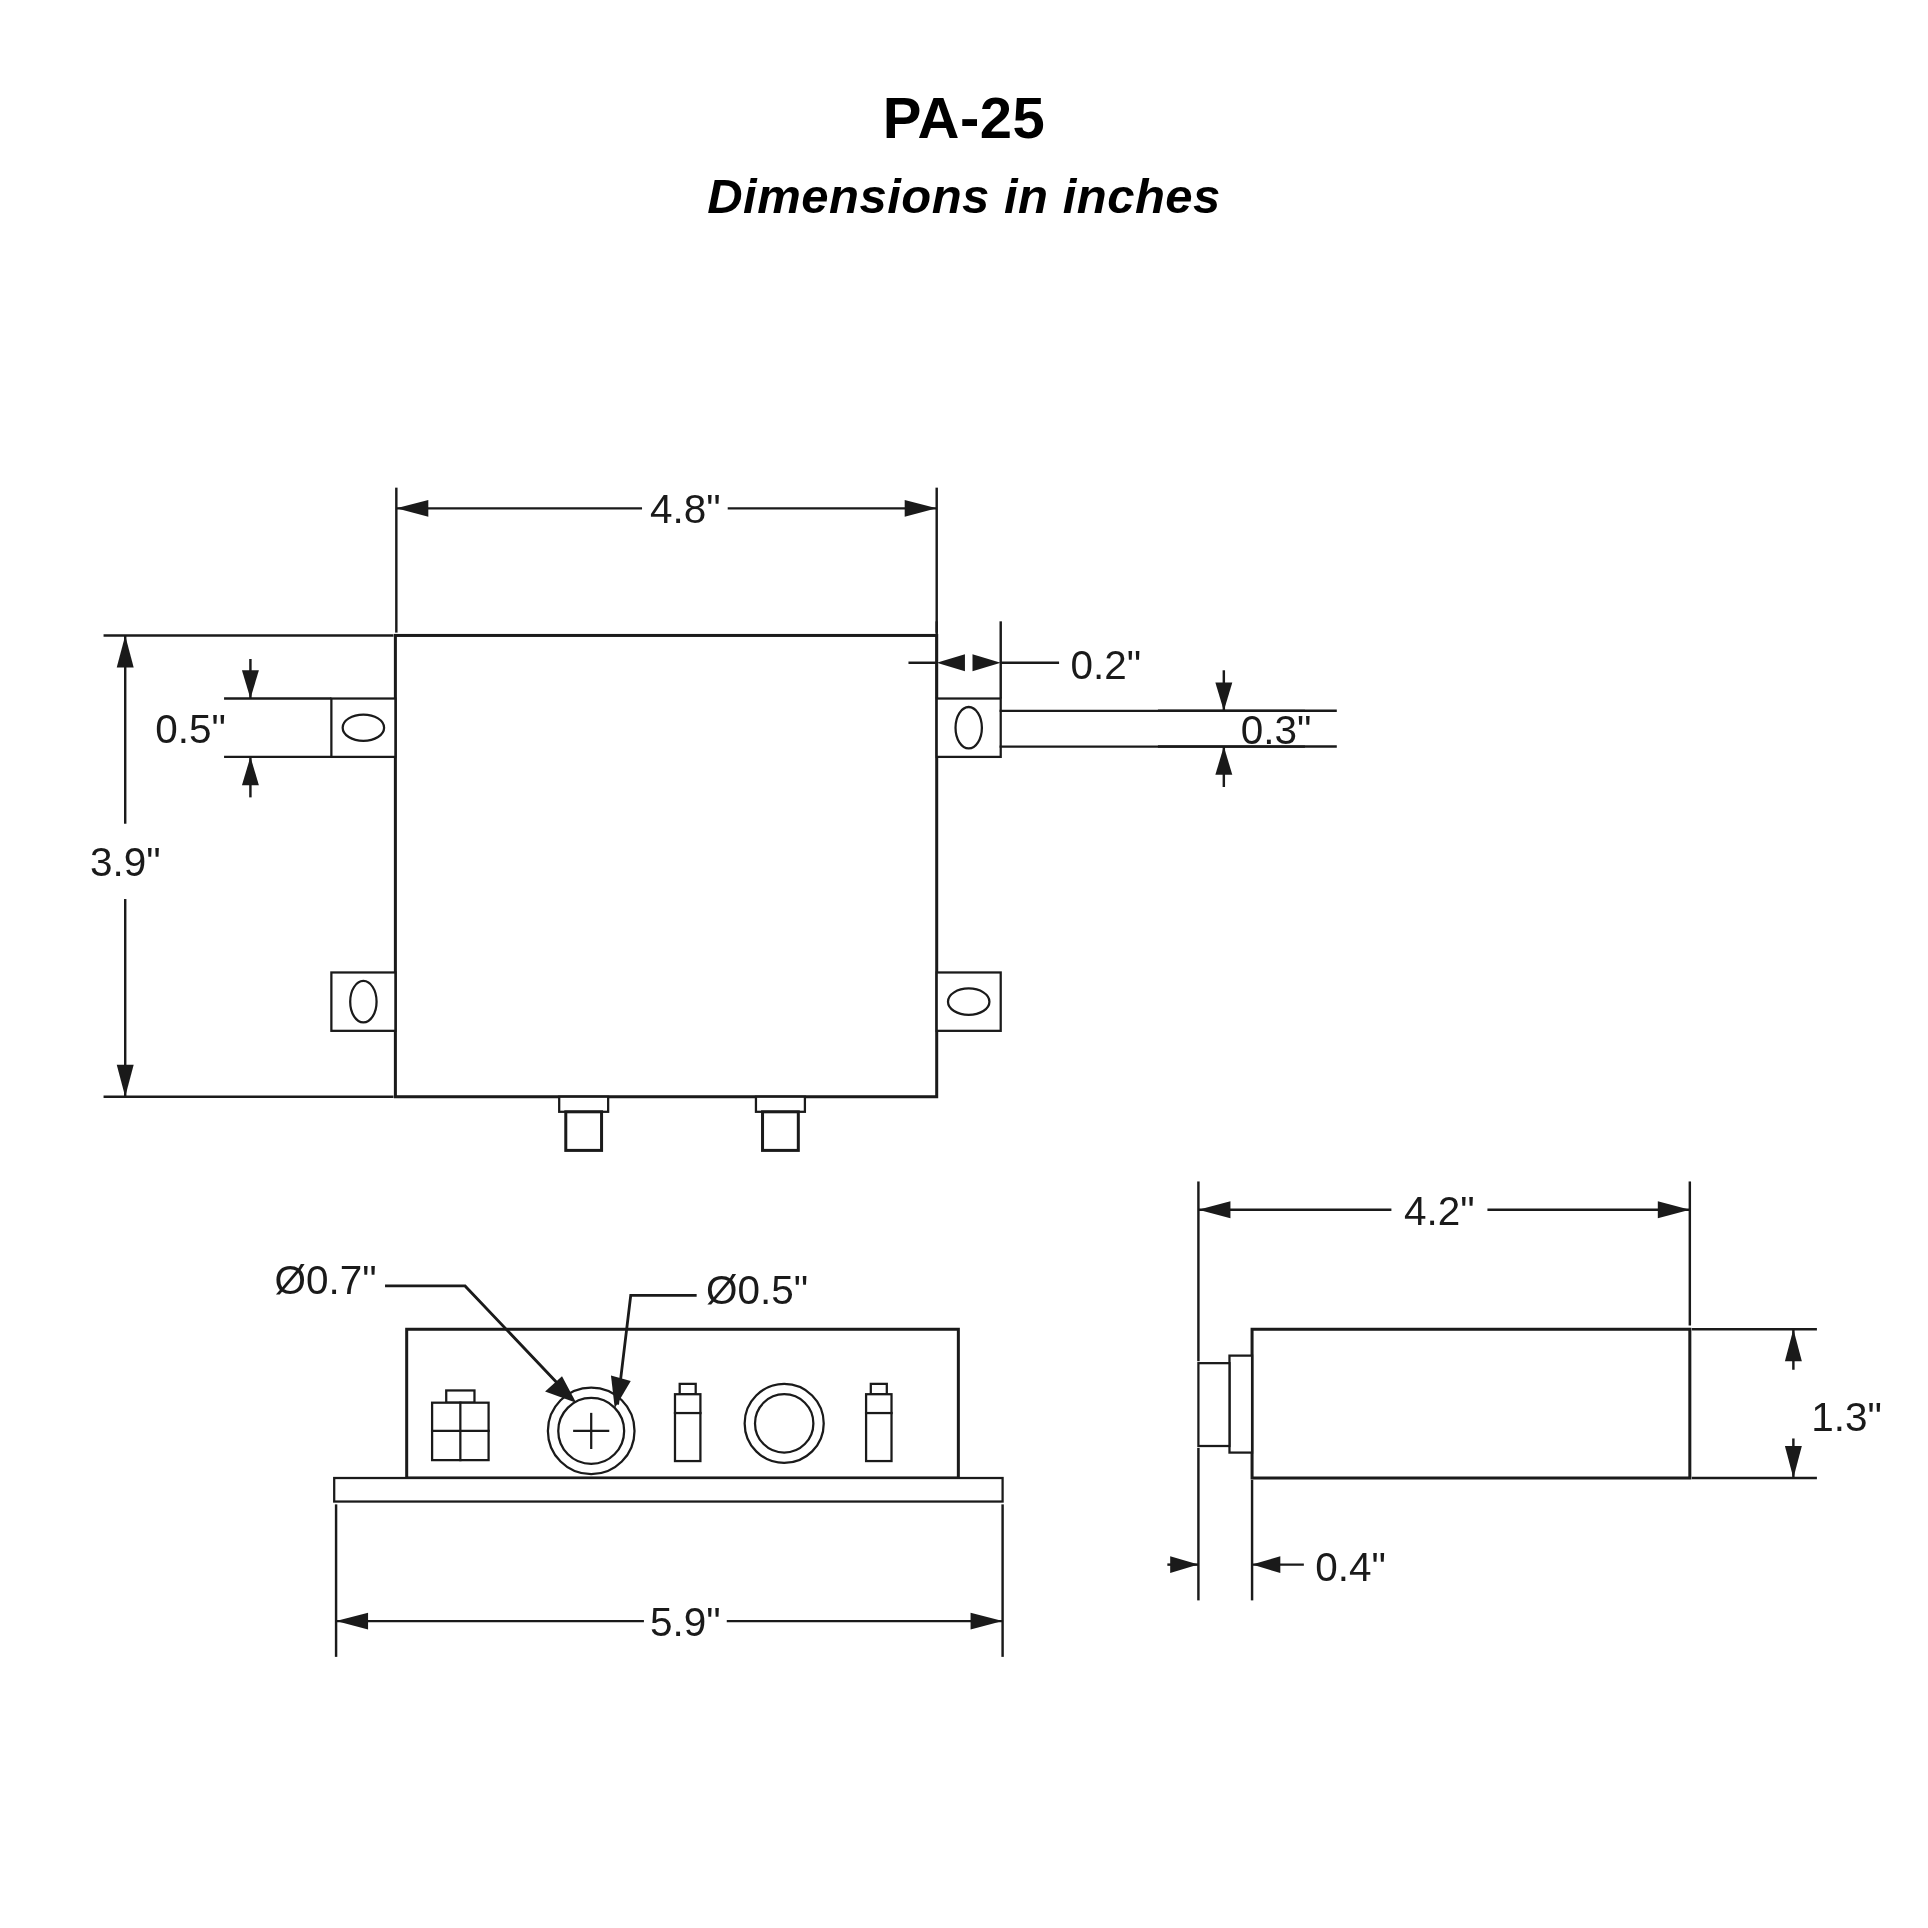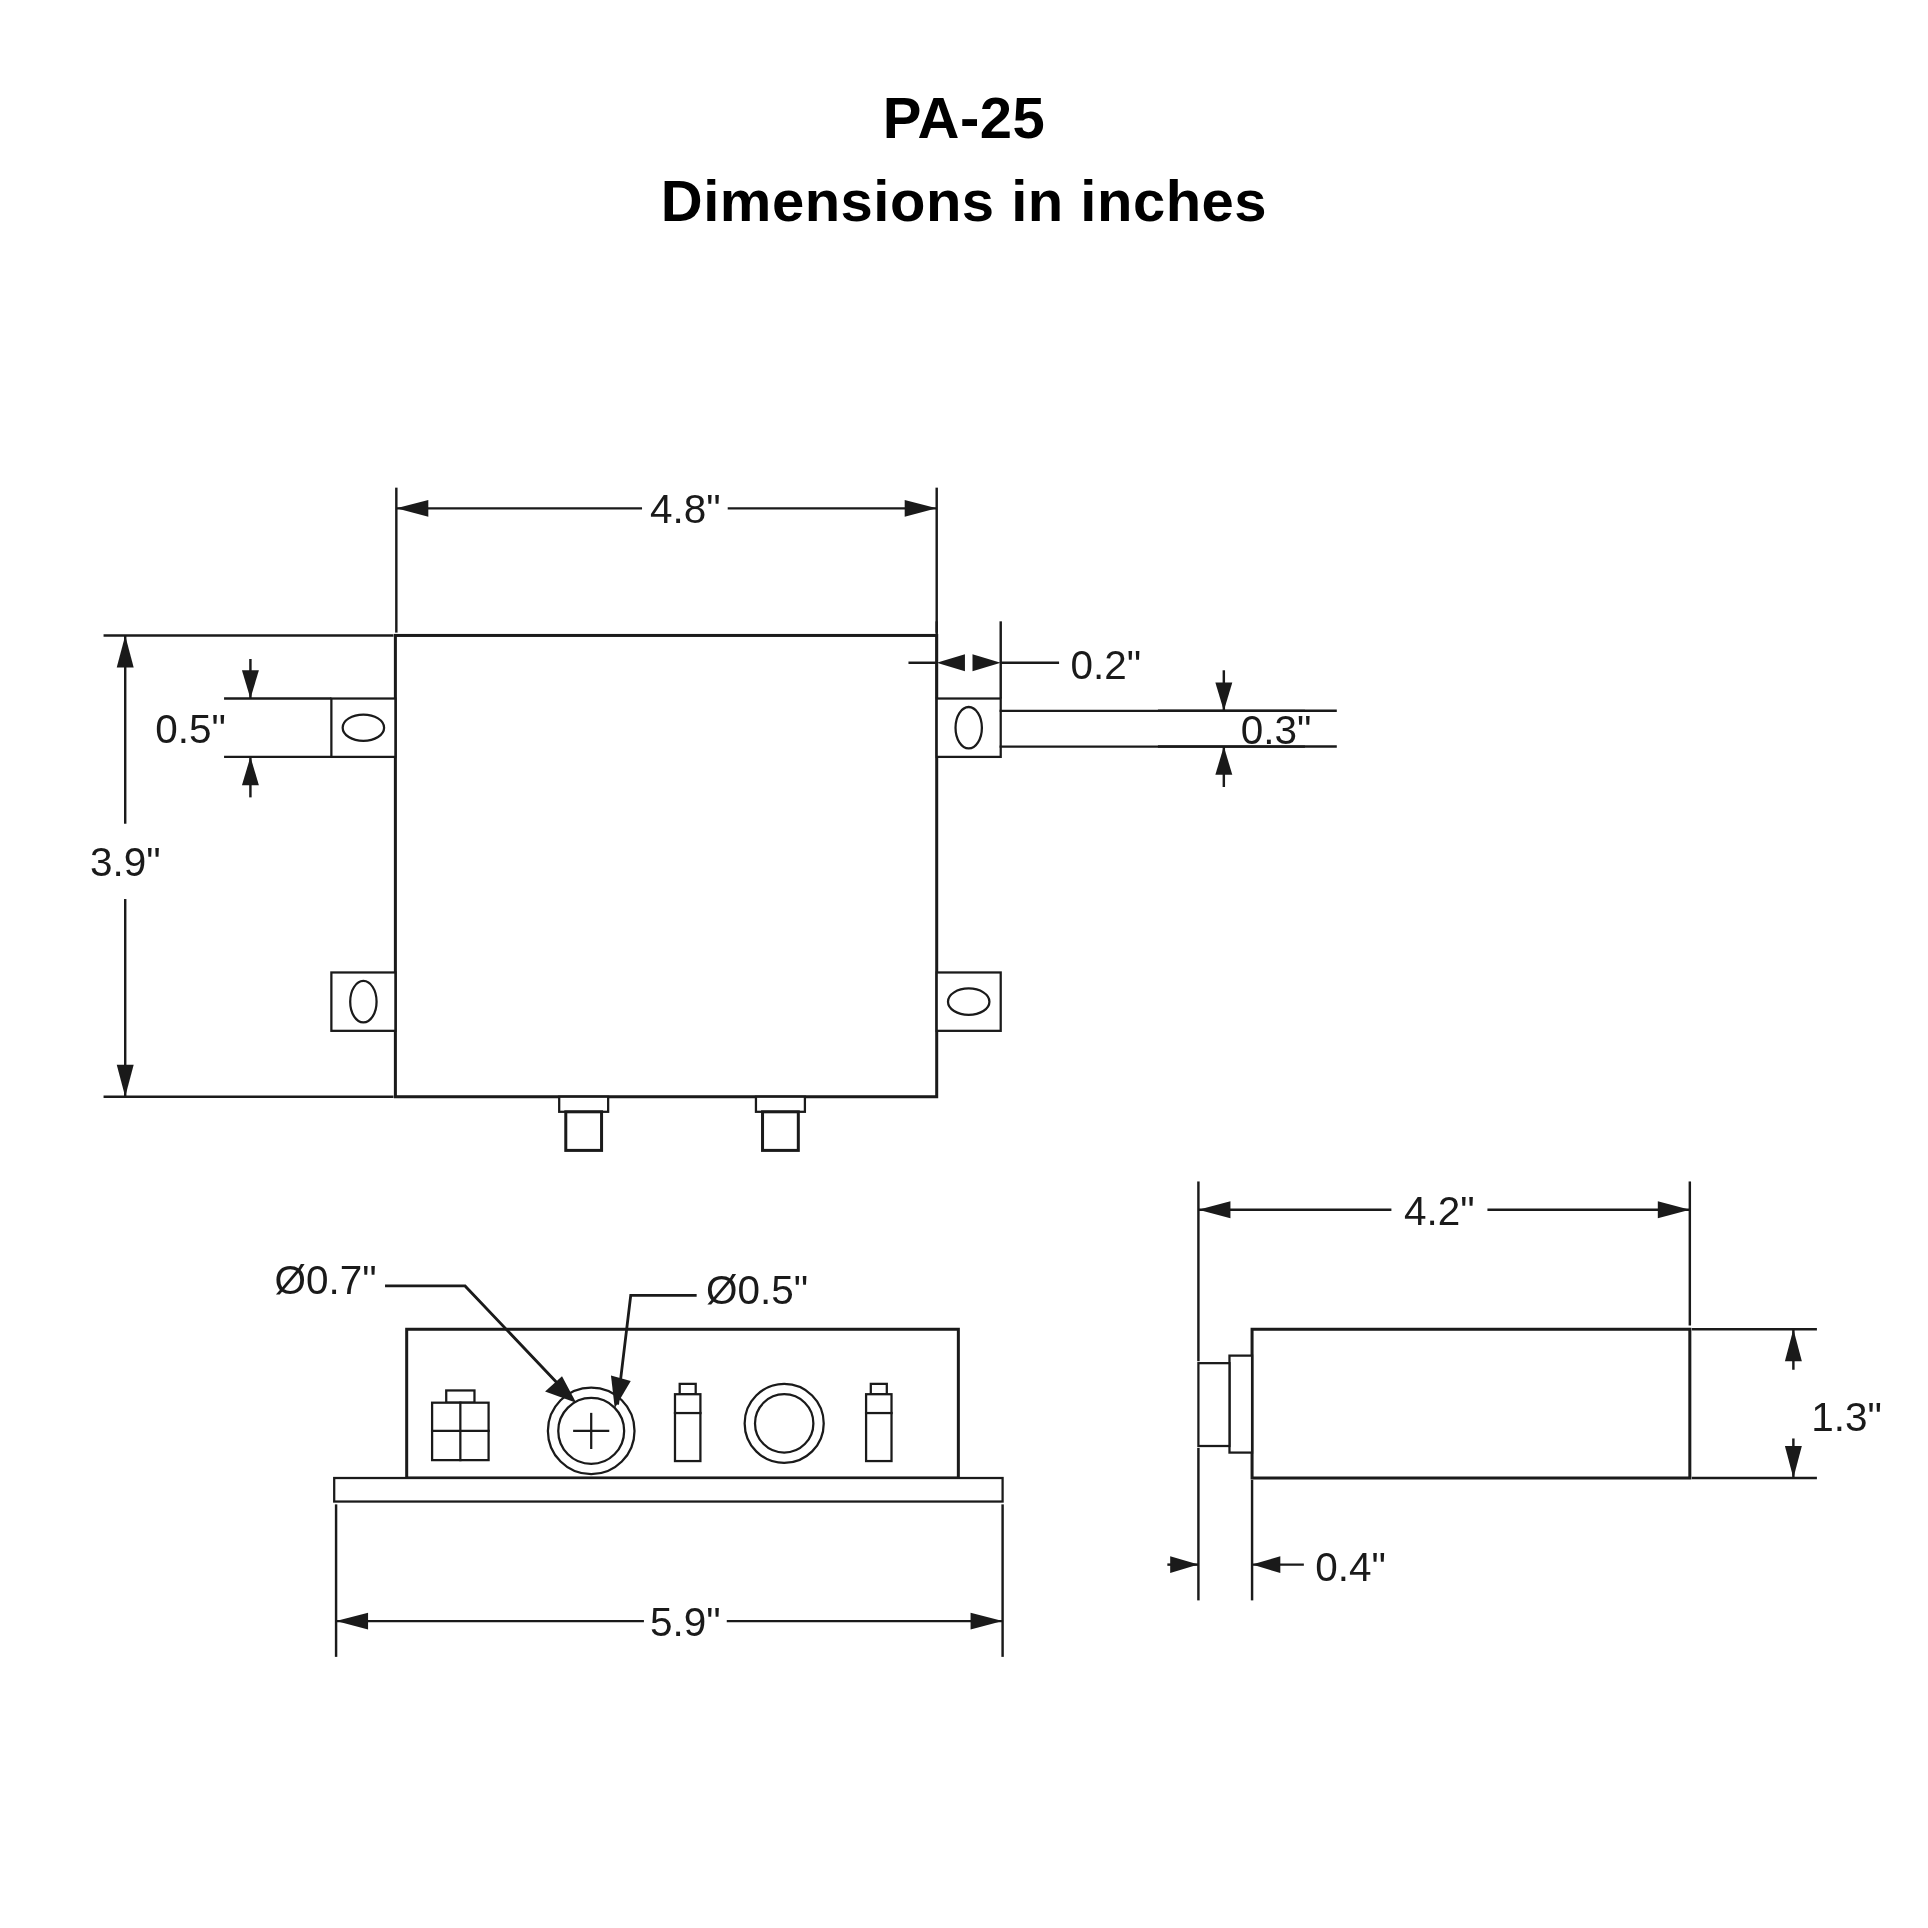--- a/index.html
+++ b/index.html
@@ -27,24 +27,25 @@
     text-align: center;
   }
   .title-line-1 {
     font-size: 58px;
     font-weight: bold;
     letter-spacing: 0.5px;
     line-height: 1.0;
     margin-bottom: 24.5px;
   }
   .title-line-2 {
-    font-size: 58px;
+    font-size: 49px;
     font-weight: bold;
     letter-spacing: 0.5px;
     line-height: 1.0;
+    font-style: italic;
   }
   svg.cad {
     position: absolute;
     top: 0;
     left: 0;
   }
   .ln {
     stroke: #1a1a1a;
     stroke-width: 3.2;
     fill: none;

